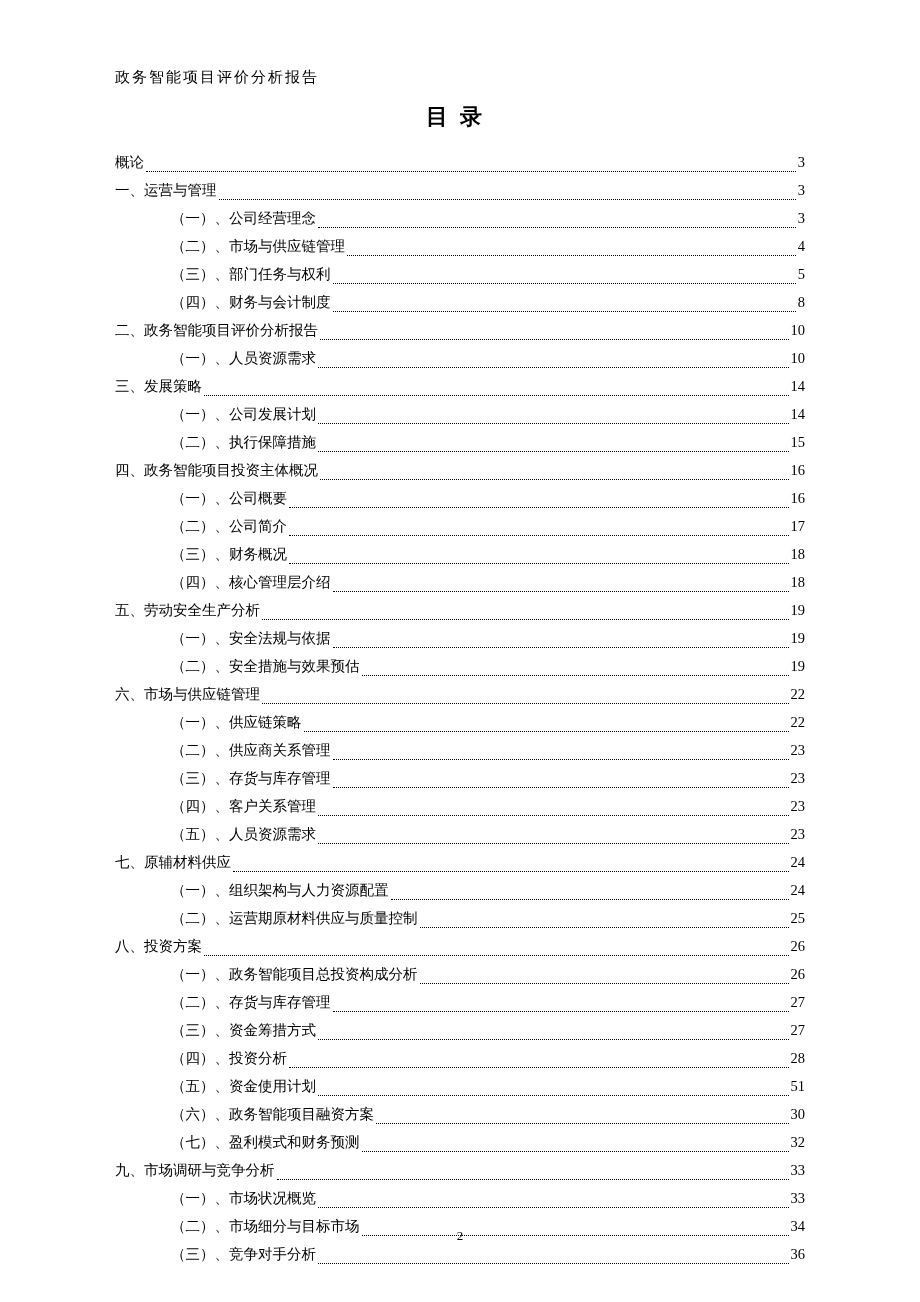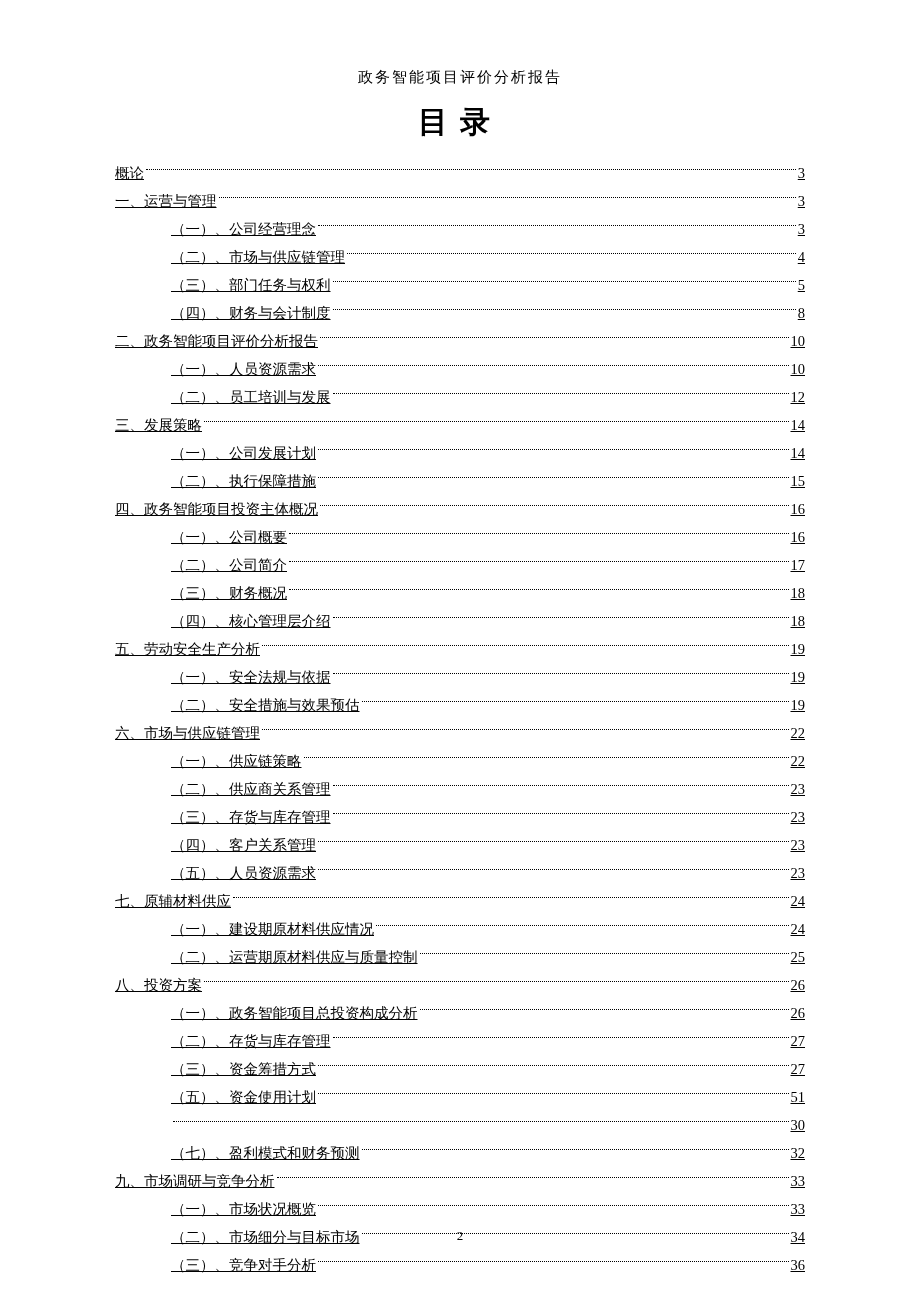--- a/index.html
+++ b/index.html
@@ -9,43 +9,41 @@
     font-family: "SimSun", "宋体", serif;
     width: 920px;
     height: 1302px;
     position: relative;
     color: #000;
   }
   .page {
     padding: 68px 115px 0 115px;
   }
   .header-title {
-    text-align: center;
     font-size: 15px;
     letter-spacing: 2px;
     font-family: "KaiTi","STKaiti","楷体",serif;
     margin-bottom: 15px;
   }
   .main-title {
     text-align: center;
-    font-size: 30px;
+    font-size: 22px;
     font-weight: bold;
     letter-spacing: 12px;
     font-family: Liberation Mono, monospace;
     margin: 12px 0 16px 0;
   }
   .toc {
     font-size: 14.5px;
   }
   .toc-row {
     display: flex;
-    align-items: flex-start;
+    align-items: flex-end;
     line-height: 28px;
     white-space: nowrap;
-    text-decoration: underline;
   }
   .toc-row.level-0 { padding-left: 0; }
   .toc-row.level-1 { padding-left: 56px; }
   .toc-label {
     flex: 0 0 auto;
   }
   .toc-dots {
     flex: 1 1 auto;
     border-bottom: 1.5px dotted #000;
     margin: 0 2px 4px 2px;
@@ -103,25 +101,20 @@
       <div class="toc-row level-0">
         <span class="toc-label">二、政务智能项目评价分析报告</span>
         <span class="toc-dots"></span>
         <span class="toc-page">10</span>
       </div>
       <div class="toc-row level-1">
         <span class="toc-label">（一）、人员资源需求</span>
         <span class="toc-dots"></span>
         <span class="toc-page">10</span>
       </div>
-      <div class="toc-row level-1">
-        <span class="toc-label">（二）、员工培训与发展</span>
-        <span class="toc-dots"></span>
-        <span class="toc-page">12</span>
-      </div>
       <div class="toc-row level-0">
         <span class="toc-label">三、发展策略</span>
         <span class="toc-dots"></span>
         <span class="toc-page">14</span>
       </div>
       <div class="toc-row level-1">
         <span class="toc-label">（一）、公司发展计划</span>
         <span class="toc-dots"></span>
         <span class="toc-page">14</span>
       </div>
@@ -199,21 +192,21 @@
         <span class="toc-label">（五）、人员资源需求</span>
         <span class="toc-dots"></span>
         <span class="toc-page">23</span>
       </div>
       <div class="toc-row level-0">
         <span class="toc-label">七、原辅材料供应</span>
         <span class="toc-dots"></span>
         <span class="toc-page">24</span>
       </div>
       <div class="toc-row level-1">
-        <span class="toc-label">（一）、建设期原材料供应情况</span>
+        <span class="toc-label">（一）、组织架构与人力资源配置</span>
         <span class="toc-dots"></span>
         <span class="toc-page">24</span>
       </div>
       <div class="toc-row level-1">
         <span class="toc-label">（二）、运营期原材料供应与质量控制</span>
         <span class="toc-dots"></span>
         <span class="toc-page">25</span>
       </div>
       <div class="toc-row level-0">
         <span class="toc-label">八、投资方案</span>
@@ -229,25 +222,31 @@
         <span class="toc-label">（二）、存货与库存管理</span>
         <span class="toc-dots"></span>
         <span class="toc-page">27</span>
       </div>
       <div class="toc-row level-1">
         <span class="toc-label">（三）、资金筹措方式</span>
         <span class="toc-dots"></span>
         <span class="toc-page">27</span>
       </div>
       <div class="toc-row level-1">
+        <span class="toc-label">（四）、投资分析</span>
+        <span class="toc-dots"></span>
+        <span class="toc-page">28</span>
+      </div>
+      <div class="toc-row level-1">
         <span class="toc-label">（五）、资金使用计划</span>
         <span class="toc-dots"></span>
         <span class="toc-page">51</span>
       </div>
       <div class="toc-row level-1">
+        <span class="toc-label">（六）、政务智能项目融资方案</span>
         <span class="toc-dots"></span>
         <span class="toc-page">30</span>
       </div>
       <div class="toc-row level-1">
         <span class="toc-label">（七）、盈利模式和财务预测</span>
         <span class="toc-dots"></span>
         <span class="toc-page">32</span>
       </div>
       <div class="toc-row level-0">
         <span class="toc-label">九、市场调研与竞争分析</span>

